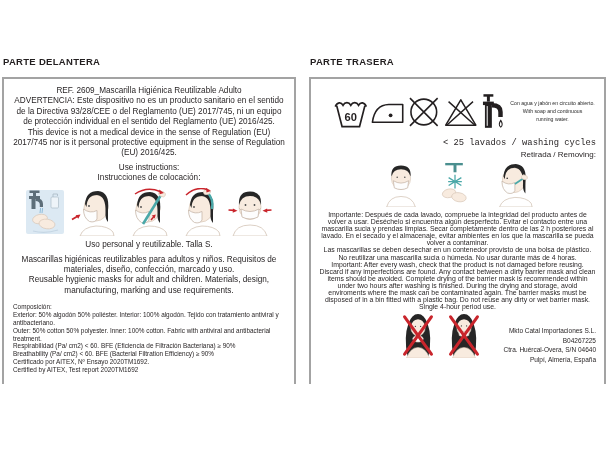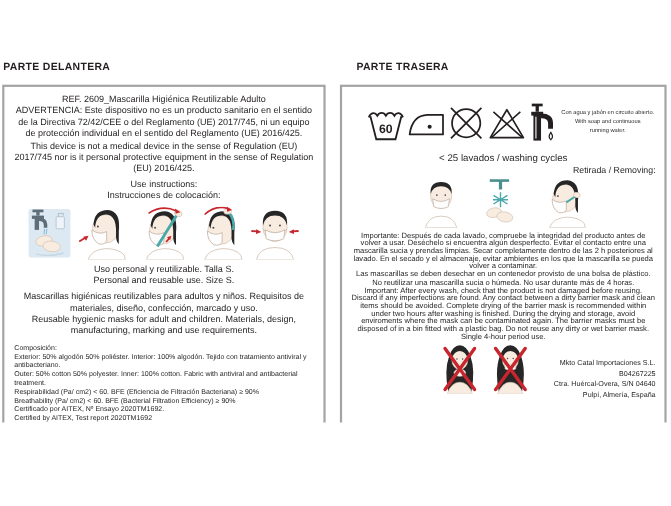--- a/index.html
+++ b/index.html
@@ -1,38 +1,38 @@
 <!DOCTYPE html>
 <html><head>
 <meta charset="utf-8">
 <style>
   html,body { margin:0; padding:0; background:#fff; }
   body { width:610px; height:460px; font-family:"Liberation Sans", sans-serif; color:#231f20; }
   .sheet { position:relative; width:610px; height:384px; background:#fff; overflow:hidden; }
 
   .panel-label { position:absolute; top:56px; font-size:9.5px; font-weight:700; letter-spacing:.3px; }
   .panel-label.front { left:3px; }
-  .panel-label.back  { left:324px;text-align:center; }
+  .panel-label.back  { left:310px;text-align:center; }
 
   .box { position:absolute; top:77px; height:320px; border:2px solid #a3a3a3; background:#fff;
          box-sizing:border-box; overflow:hidden; }
   .box.front { left:2px;  width:294px; padding:7px 9px 0 9px; text-align:center; }
   .box.back  { left:309px; width:297px; padding:6px 8px 0 8px; }
 
   .head-par   { font-size:8.2px; line-height:10.4px; }
   .instr-title{ font-size:8.2px; line-height:10.4px; margin-top:4px; }
   .steps-row  { display:flex; justify-content:center; align-items:flex-end; gap:5px; margin-top:3px; height:49px; }
   .usage      { font-size:8.2px; line-height:10.4px; margin-top:4px; }
   .spec       { font-size:8.2px; line-height:10.2px; margin-top:5px; }
   .spec-title { margin-bottom:1px; }
   .composition{ margin-top:7px; text-align:left; font-size:6.4px; line-height:7.9px; }
 
   .symbols-row { display:flex; align-items:center; margin:6px 0 0 14px; height:42px; }
   .wash-note   { font-size:5.2px; line-height:1.5; text-align:center; width:88px; color:#2a2a2a; }
-  .cycles      { text-align:center; font-size:8.8px; margin-top:5px; }
+  .cycles      { text-align:right; font-size:8.8px; margin-top:5px;font-family:Liberation Mono, monospace; }
   .no-touch-row{ display:flex; gap:10px; margin:4px 0 0 22px; height:46px; }
   .no-touch-text{ font-size:7.5px; line-height:11px; margin-top:7px; text-align:left; }
   .removing-title{ text-align:right; font-size:8px; margin-top:2px; }
   .removing-row{ display:flex; justify-content:center; align-items:flex-end; gap:16px; height:47px; margin-top:1px; }
   .important   { font-size:6.9px; line-height:7.1px; text-align:center; margin-top:4px; }
   .bottom-row  { display:flex; align-items:flex-start; margin-top:2px; }
   .wrong-faces { display:flex; gap:12px; margin-left:82px; }
   .company     { margin-left:auto; text-align:right; font-size:6.5px; line-height:9.5px; margin-top:14px; }
 
   svg { display:block; }
@@ -40,21 +40,21 @@
 </head>
 <body>
 
 <div class="sheet">
 
   <div class="panel-label front">PARTE DELANTERA</div>
 
   <div class="box front">
     <div class="head-par">
       <div>REF. 2609_Mascarilla Higiénica Reutilizable Adulto</div>
-      <div>ADVERTENCIA: Este dispositivo no es un producto sanitario en el sentido de la Directiva 72/42/CEE o del Reglamento (UE) 2017/745, ni un equipo de protección individual en el sentido del Reglamento (UE) 2016/425.</div>
+      <div>ADVERTENCIA: Este dispositivo no es un producto sanitario en el sentido de la Directiva 93/28/CEE o del Reglamento (UE) 2017/745, ni un equipo de protección individual en el sentido del Reglamento (UE) 2016/425.</div>
       <div>This device is not a medical device in the sense of Regulation (EU) 2017/745 nor is it personal protective equipment in the sense of Regulation (EU) 2016/425.</div>
     </div>
 
     <div class="instr-title">
       <div>Use instructions:</div>
       <div>Instrucciones de colocación:</div>
     </div>
 
     <div class="steps-row">
 
@@ -119,21 +119,20 @@
         <path d="M14 22 L12 20 M32 22 L34 20" stroke="#c6b6a8" stroke-width="0.7"></path>
         <path d="M1.5 22 L7 22.4" stroke="#c9252c" stroke-width="1.6"></path>
         <path d="M10.5 22.8 L5.9 20.4 L5.7 24.8 Z" fill="#c9252c"></path>
         <path d="M44.5 22 L39 22.4" stroke="#c9252c" stroke-width="1.6"></path>
         <path d="M35.5 22.8 L40.1 20.4 L40.3 24.8 Z" fill="#c9252c"></path>
       </svg>
     </div>
 
     <div class="usage">
       <div>Uso personal y reutilizable. Talla S.</div>
-      <div>Personal and reusable use. Size S.</div>
     </div>
 
     <div class="spec">
       <div>Mascarillas higiénicas reutilizables para adultos y niños. Requisitos de materiales, diseño, confección, marcado y uso.</div>
       <div>Reusable hygienic masks for adult and children. Materials, design, manufacturing, marking and use requirements.</div>
     </div>
 
     <div class="composition">
       <div>Composición:</div>
       <div>Exterior: 50% algodón 50% poliéster. Interior: 100% algodón. Tejido con tratamiento antiviral y antibacteriano.</div>

